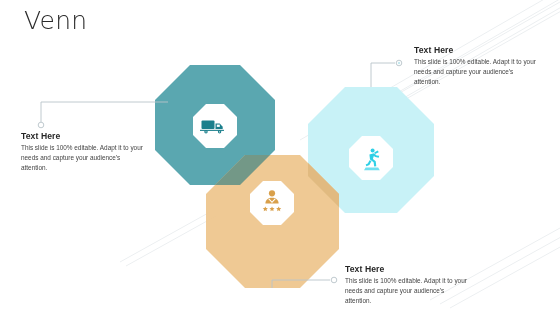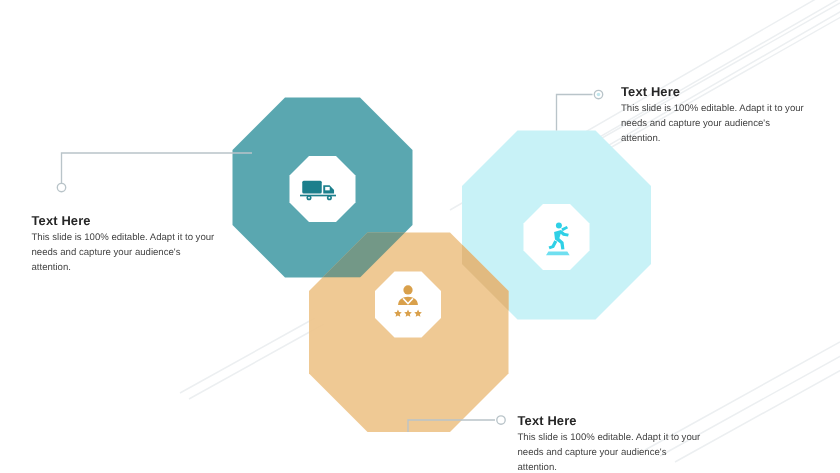--- a/index.html
+++ b/index.html
@@ -44,21 +44,21 @@
     width: 560px; height: 315px;
     z-index: 2;
   }
 
   
   .callout { position: absolute; z-index: 6; }
   .callout .ct-title {
     font-size: 8.6px;
     font-weight: bold;
     color: #262626;
-    margin: 11px 0 2px 0;
+    margin: 0 0 2px 0;
     letter-spacing: 0.1px;
   }
   .callout .ct-body {
     font-size: 6.4px;
     line-height: 1.55;
     color: #444444;
     margin: 0;
     max-width: 124px;
   }
 
@@ -88,20 +88,21 @@
       <line x1="352" y1="120" x2="560" y2="2"></line>
       <line x1="362" y1="124" x2="570" y2="6"></line>
       <line x1="430" y1="300" x2="560" y2="228"></line>
       <line x1="440" y1="304" x2="570" y2="232"></line>
       <line x1="450" y1="308" x2="580" y2="236"></line>
       <line x1="120" y1="262" x2="210" y2="212"></line>
       <line x1="126" y1="266" x2="216" y2="216"></line>
     </g>
   </svg>
 
+  <div class="slide-title">Venn</div>
 
   <svg class="venn-wrap" width="560" height="315" viewBox="0 0 560 315">
 
     <defs>
 
       <clipPath id="clip-oct-a">
         <polygon points="190,65 240,65 275,100 275,150 240,185 190,185 155,150 155,100"></polygon>
       </clipPath>
       <clipPath id="clip-oct-b">
         <polygon points="345,87 397,87 434,124 434,176 397,213 345,213 308,176 308,124"></polygon>

